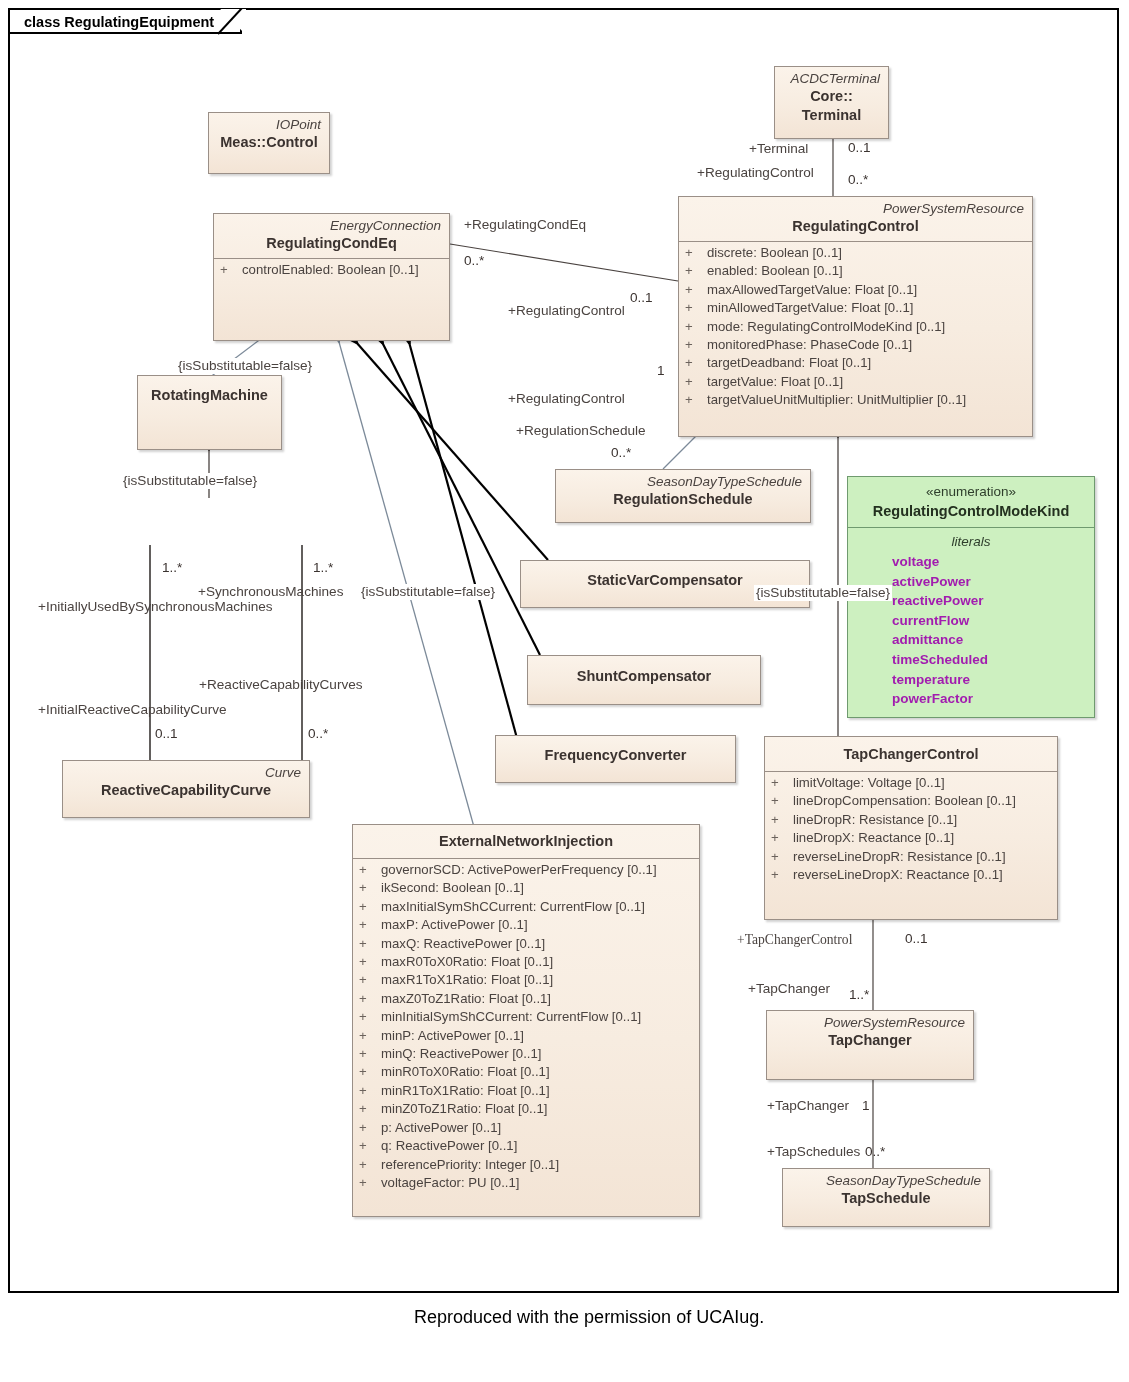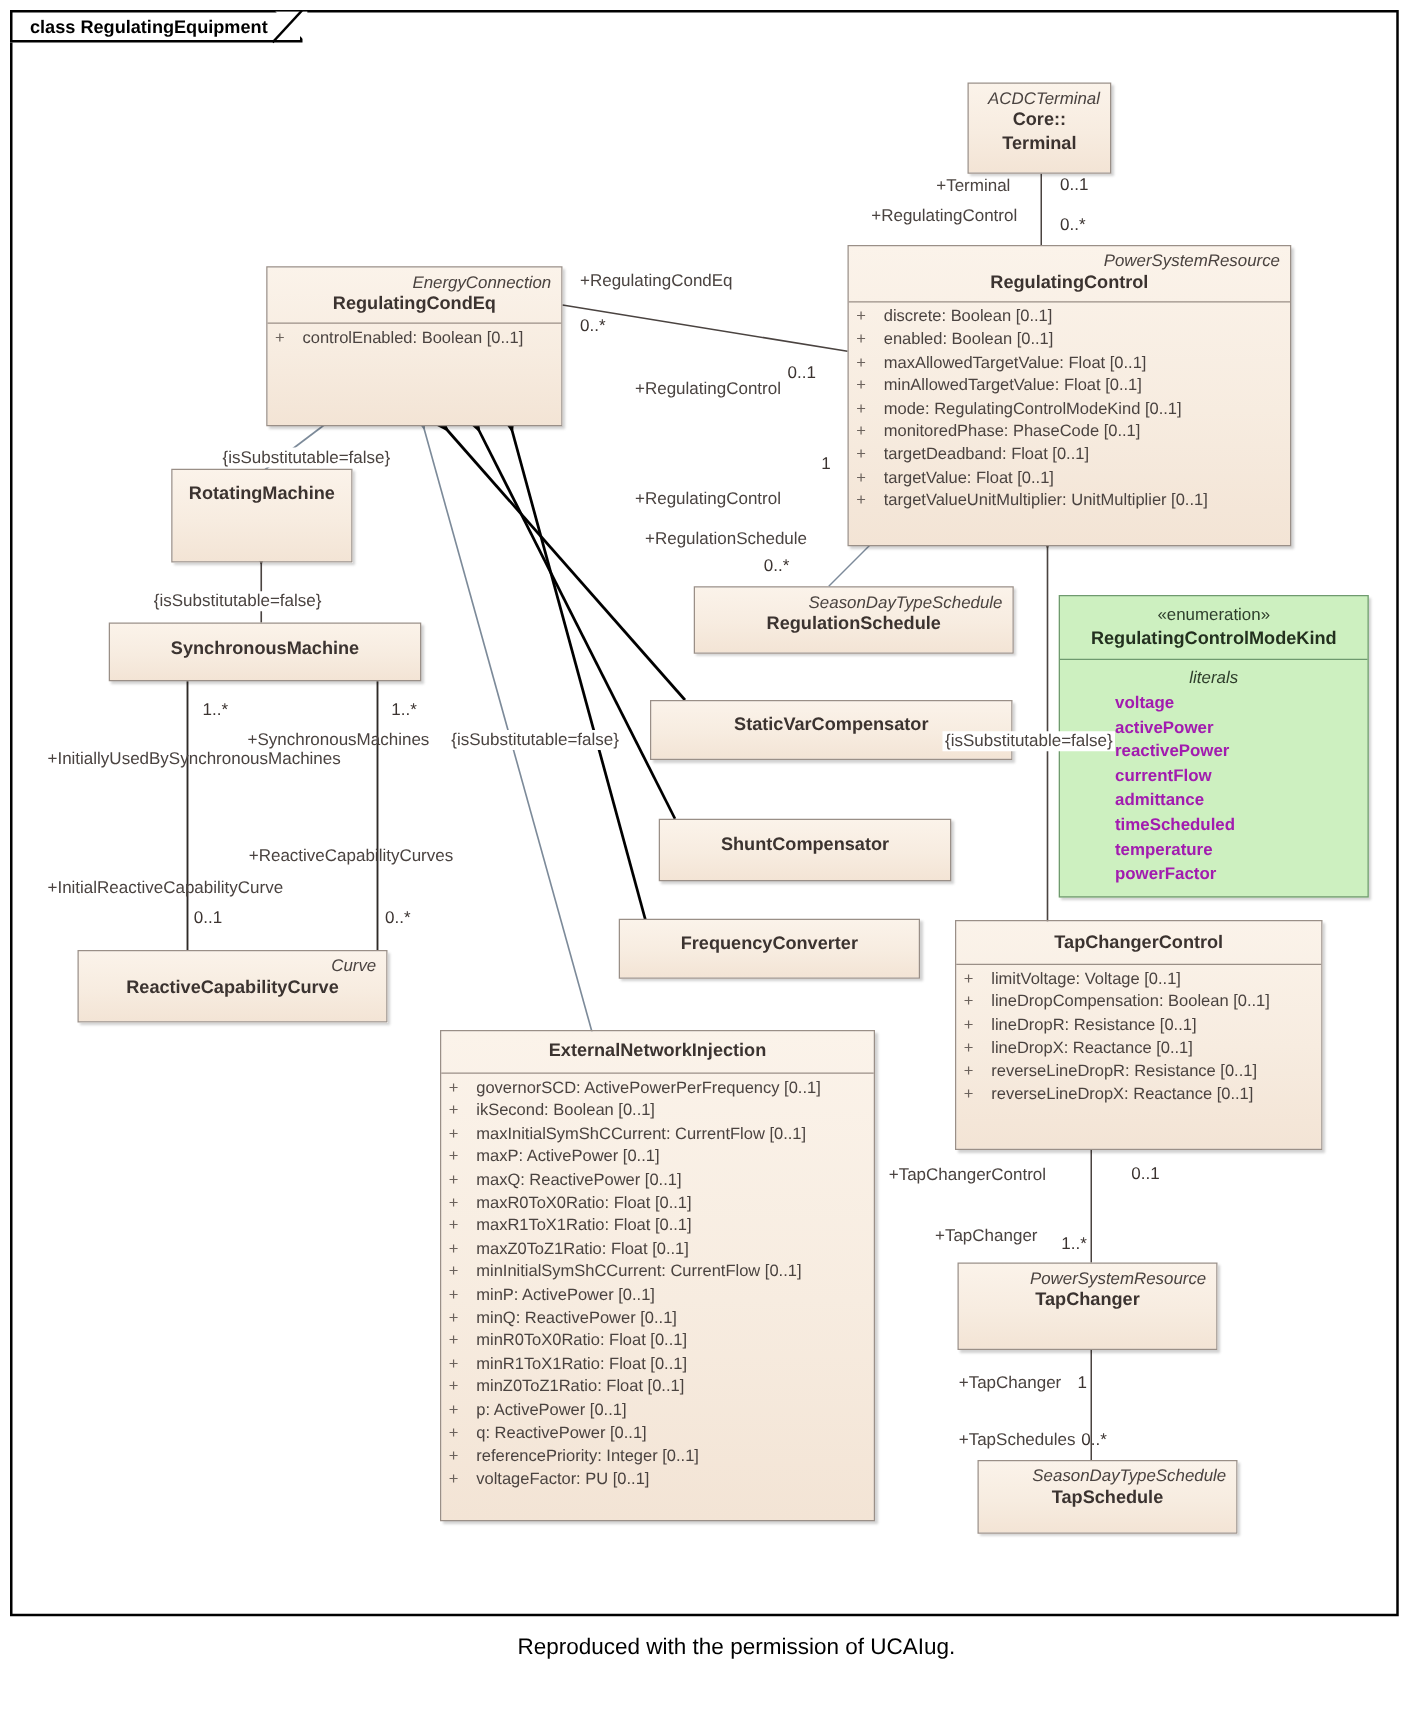--- a/index.html
+++ b/index.html
@@ -84,20 +84,26 @@
     <line x1="838" y1="738" x2="838" y2="437" stroke="#4a4340" stroke-width="1.3" marker-end="url(#hollowArrowUp)"></line>
 
     <line x1="150" y1="545" x2="150" y2="760" stroke="#2e2a27" stroke-width="1.5"></line>
     <line x1="302" y1="545" x2="302" y2="760" stroke="#2e2a27" stroke-width="1.5"></line>
 
     <line x1="873" y1="920" x2="873" y2="1010" stroke="#4a4340" stroke-width="1.2"></line>
 
     <line x1="873" y1="1080" x2="873" y2="1168" stroke="#4a4340" stroke-width="1.2"></line>
   </svg>
 
+  <div class="cls" style="left:208px;top:112px;width:122px;height:62px;">
+    <div class="hdr">
+      <span class="stereo">IOPoint</span>
+      <span class="nm">Meas::Control</span>
+    </div>
+  </div>
 
   <div class="cls" style="left:213px;top:213px;width:237px;height:128px;">
     <div class="hdr">
       <span class="stereo">EnergyConnection</span>
       <span class="nm">RegulatingCondEq</span>
     </div>
     <div class="sep"></div>
     <div class="attrs">
       <div class="attr"><span class="vis">+</span><span>controlEnabled: Boolean [0..1]</span></div>
     </div>
@@ -129,25 +135,20 @@
       <div class="attr"><span class="vis">+</span><span>targetValueUnitMultiplier: UnitMultiplier [0..1]</span></div>
     </div>
   </div>
 
   <div class="cls" style="left:137px;top:375px;width:145px;height:75px;">
     <div class="hdr" style="padding-top:10px;">
       <span class="nm">RotatingMachine</span>
     </div>
   </div>
 
-  <div class="cls" style="left:87px;top:498px;width:250px;height:47px;">
-    <div class="hdr" style="padding-top:11px;">
-      <span class="nm">SynchronousMachine</span>
-    </div>
-  </div>
 
   <div class="cls" style="left:62px;top:760px;width:248px;height:58px;">
     <div class="hdr">
       <span class="stereo">Curve</span>
       <span class="nm">ReactiveCapabilityCurve</span>
     </div>
   </div>
 
   <div class="cls" style="left:555px;top:469px;width:256px;height:54px;">
     <div class="hdr">
@@ -271,21 +272,21 @@
   <div class="lbl mult" style="left:162px;top:560px;">1..*</div>
   <div class="lbl mult" style="left:313px;top:560px;">1..*</div>
   <div class="lbl" style="left:198px;top:584px;">+SynchronousMachines</div>
   <div class="lbl" style="left:38px;top:599px;">+InitiallyUsedBySynchronousMachines</div>
 
   <div class="lbl" style="left:199px;top:677px;">+ReactiveCapabilityCurves</div>
   <div class="lbl" style="left:38px;top:702px;">+InitialReactiveCapabilityCurve</div>
   <div class="lbl mult" style="left:155px;top:726px;">0..1</div>
   <div class="lbl mult" style="left:308px;top:726px;">0..*</div>
 
-  <div class="lbl" style="left:711px;top:932px;">+TapChangerControl</div>
+  <div class="lbl" style="left:737px;top:932px;font-family:Liberation Serif, serif;">+TapChangerControl</div>
   <div class="lbl mult" style="left:905px;top:931px;">0..1</div>
   <div class="lbl" style="left:748px;top:981px;">+TapChanger</div>
   <div class="lbl mult" style="left:849px;top:987px;">1..*</div>
 
   <div class="lbl" style="left:767px;top:1098px;">+TapChanger</div>
   <div class="lbl mult" style="left:862px;top:1098px;">1</div>
   <div class="lbl" style="left:767px;top:1144px;">+TapSchedules</div>
   <div class="lbl mult" style="left:865px;top:1144px;">0..*</div>
 
   <div class="caption" style="left:414px;top:1307px;">Reproduced with the permission of UCAIug.</div>

